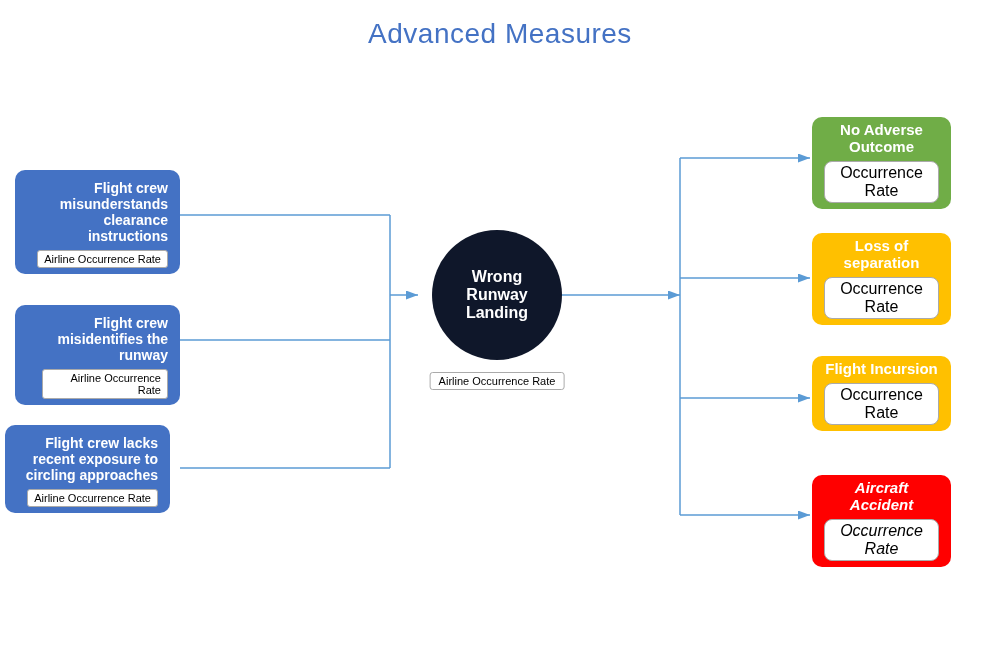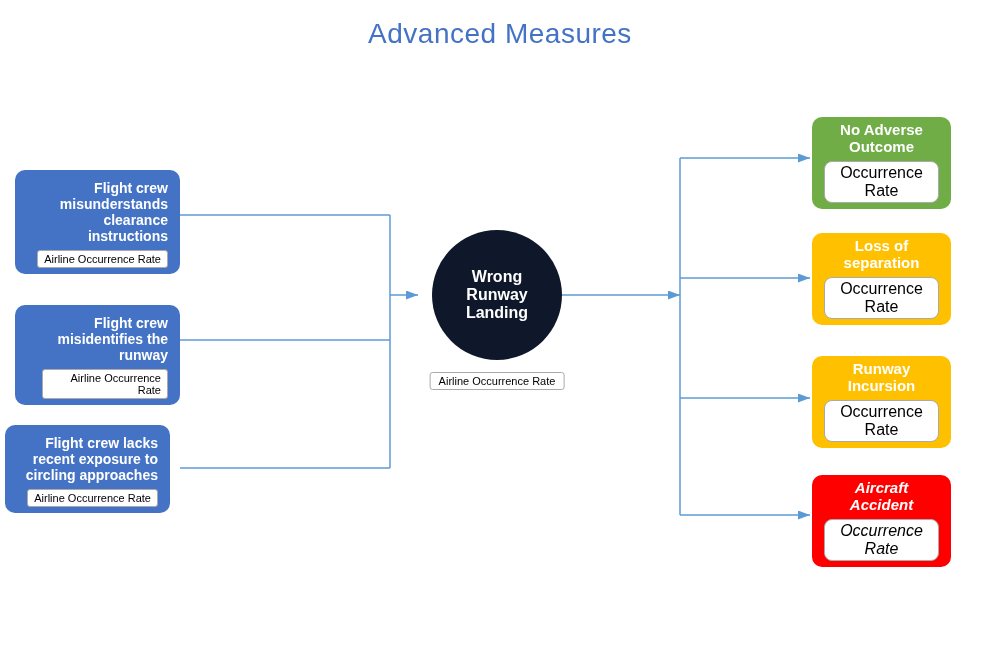--- a/index.html
+++ b/index.html
@@ -194,21 +194,21 @@
     <span class="occurrence-label">Occurrence Rate</span>
   </div>
 
   <div class="outcome-box outcome-yellow" style="top:163px;">
     <span>Loss of separation</span>
     <br>
     <span class="occurrence-label">Occurrence Rate</span>
   </div>
 
   <div class="outcome-box outcome-yellow" style="top:286px;">
-    <span>Runway Incursion</span>
+    <span>Flight Incursion</span>
     <br>
     <span class="occurrence-label">Occurrence Rate</span>
   </div>
 
   <div class="outcome-box outcome-red" style="top:405px;">
     <span>Aircraft Accident</span>
     <br>
     <span class="occurrence-label">Occurrence Rate</span>
   </div>
 

